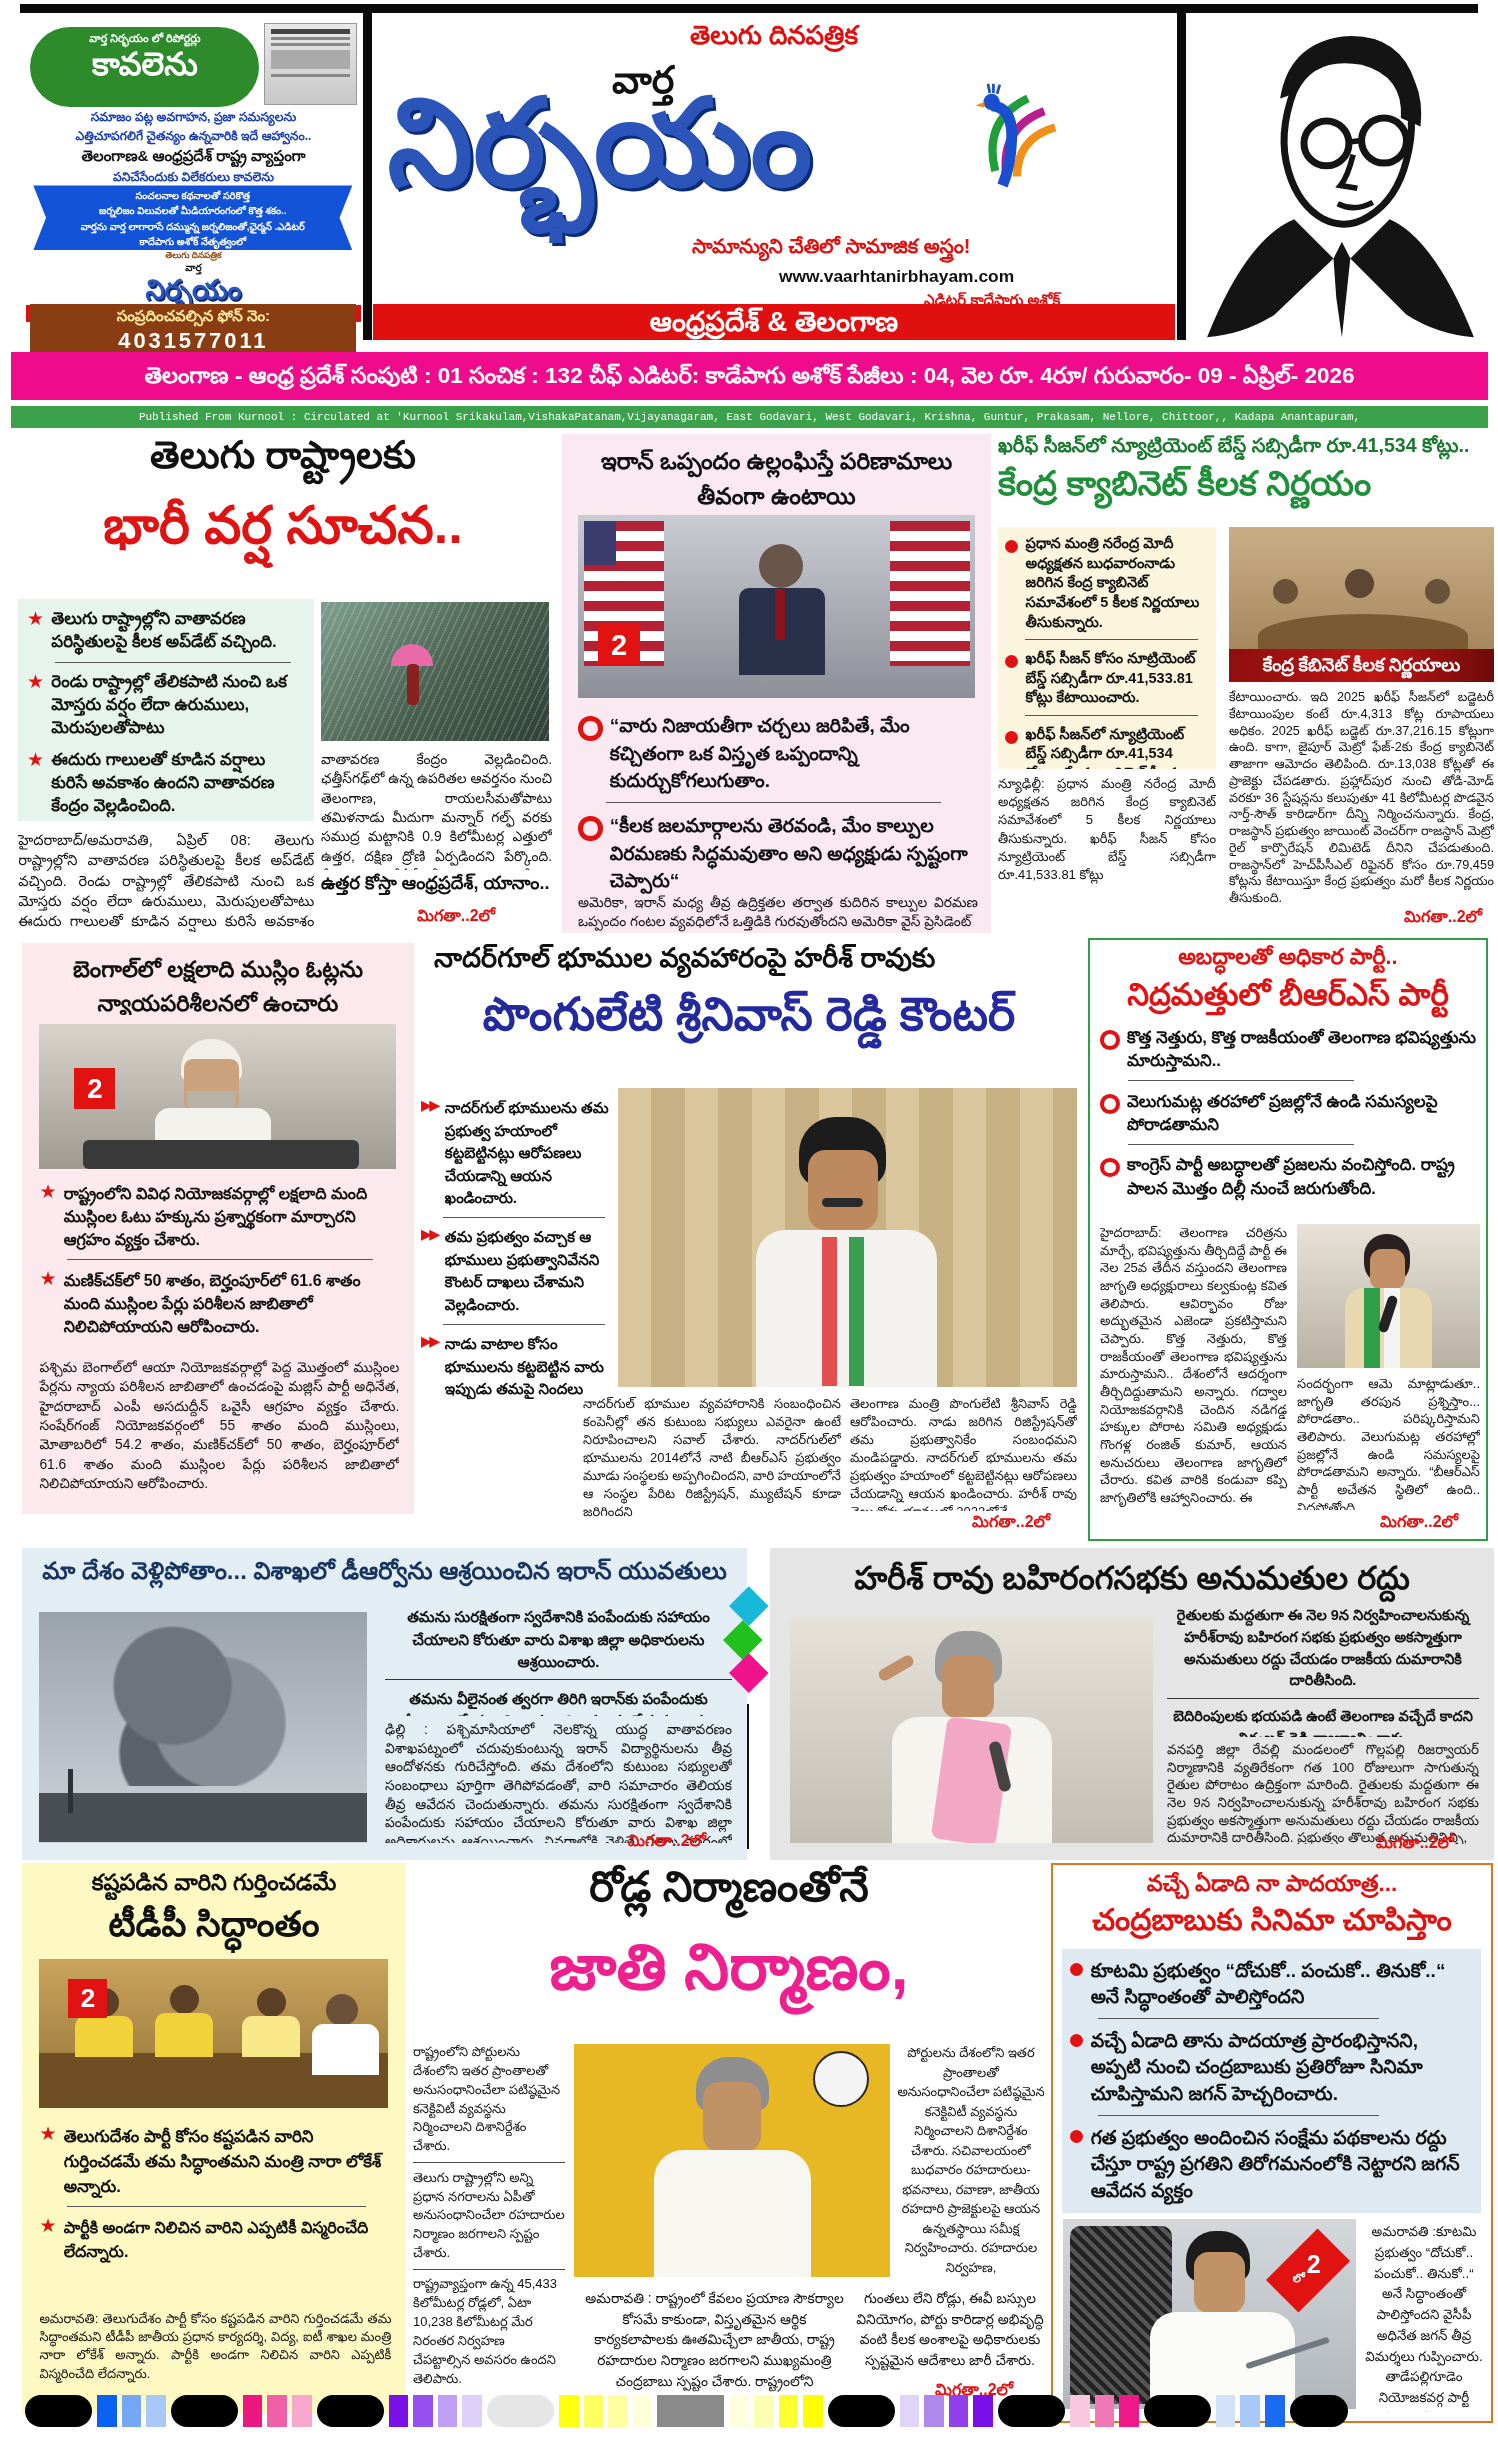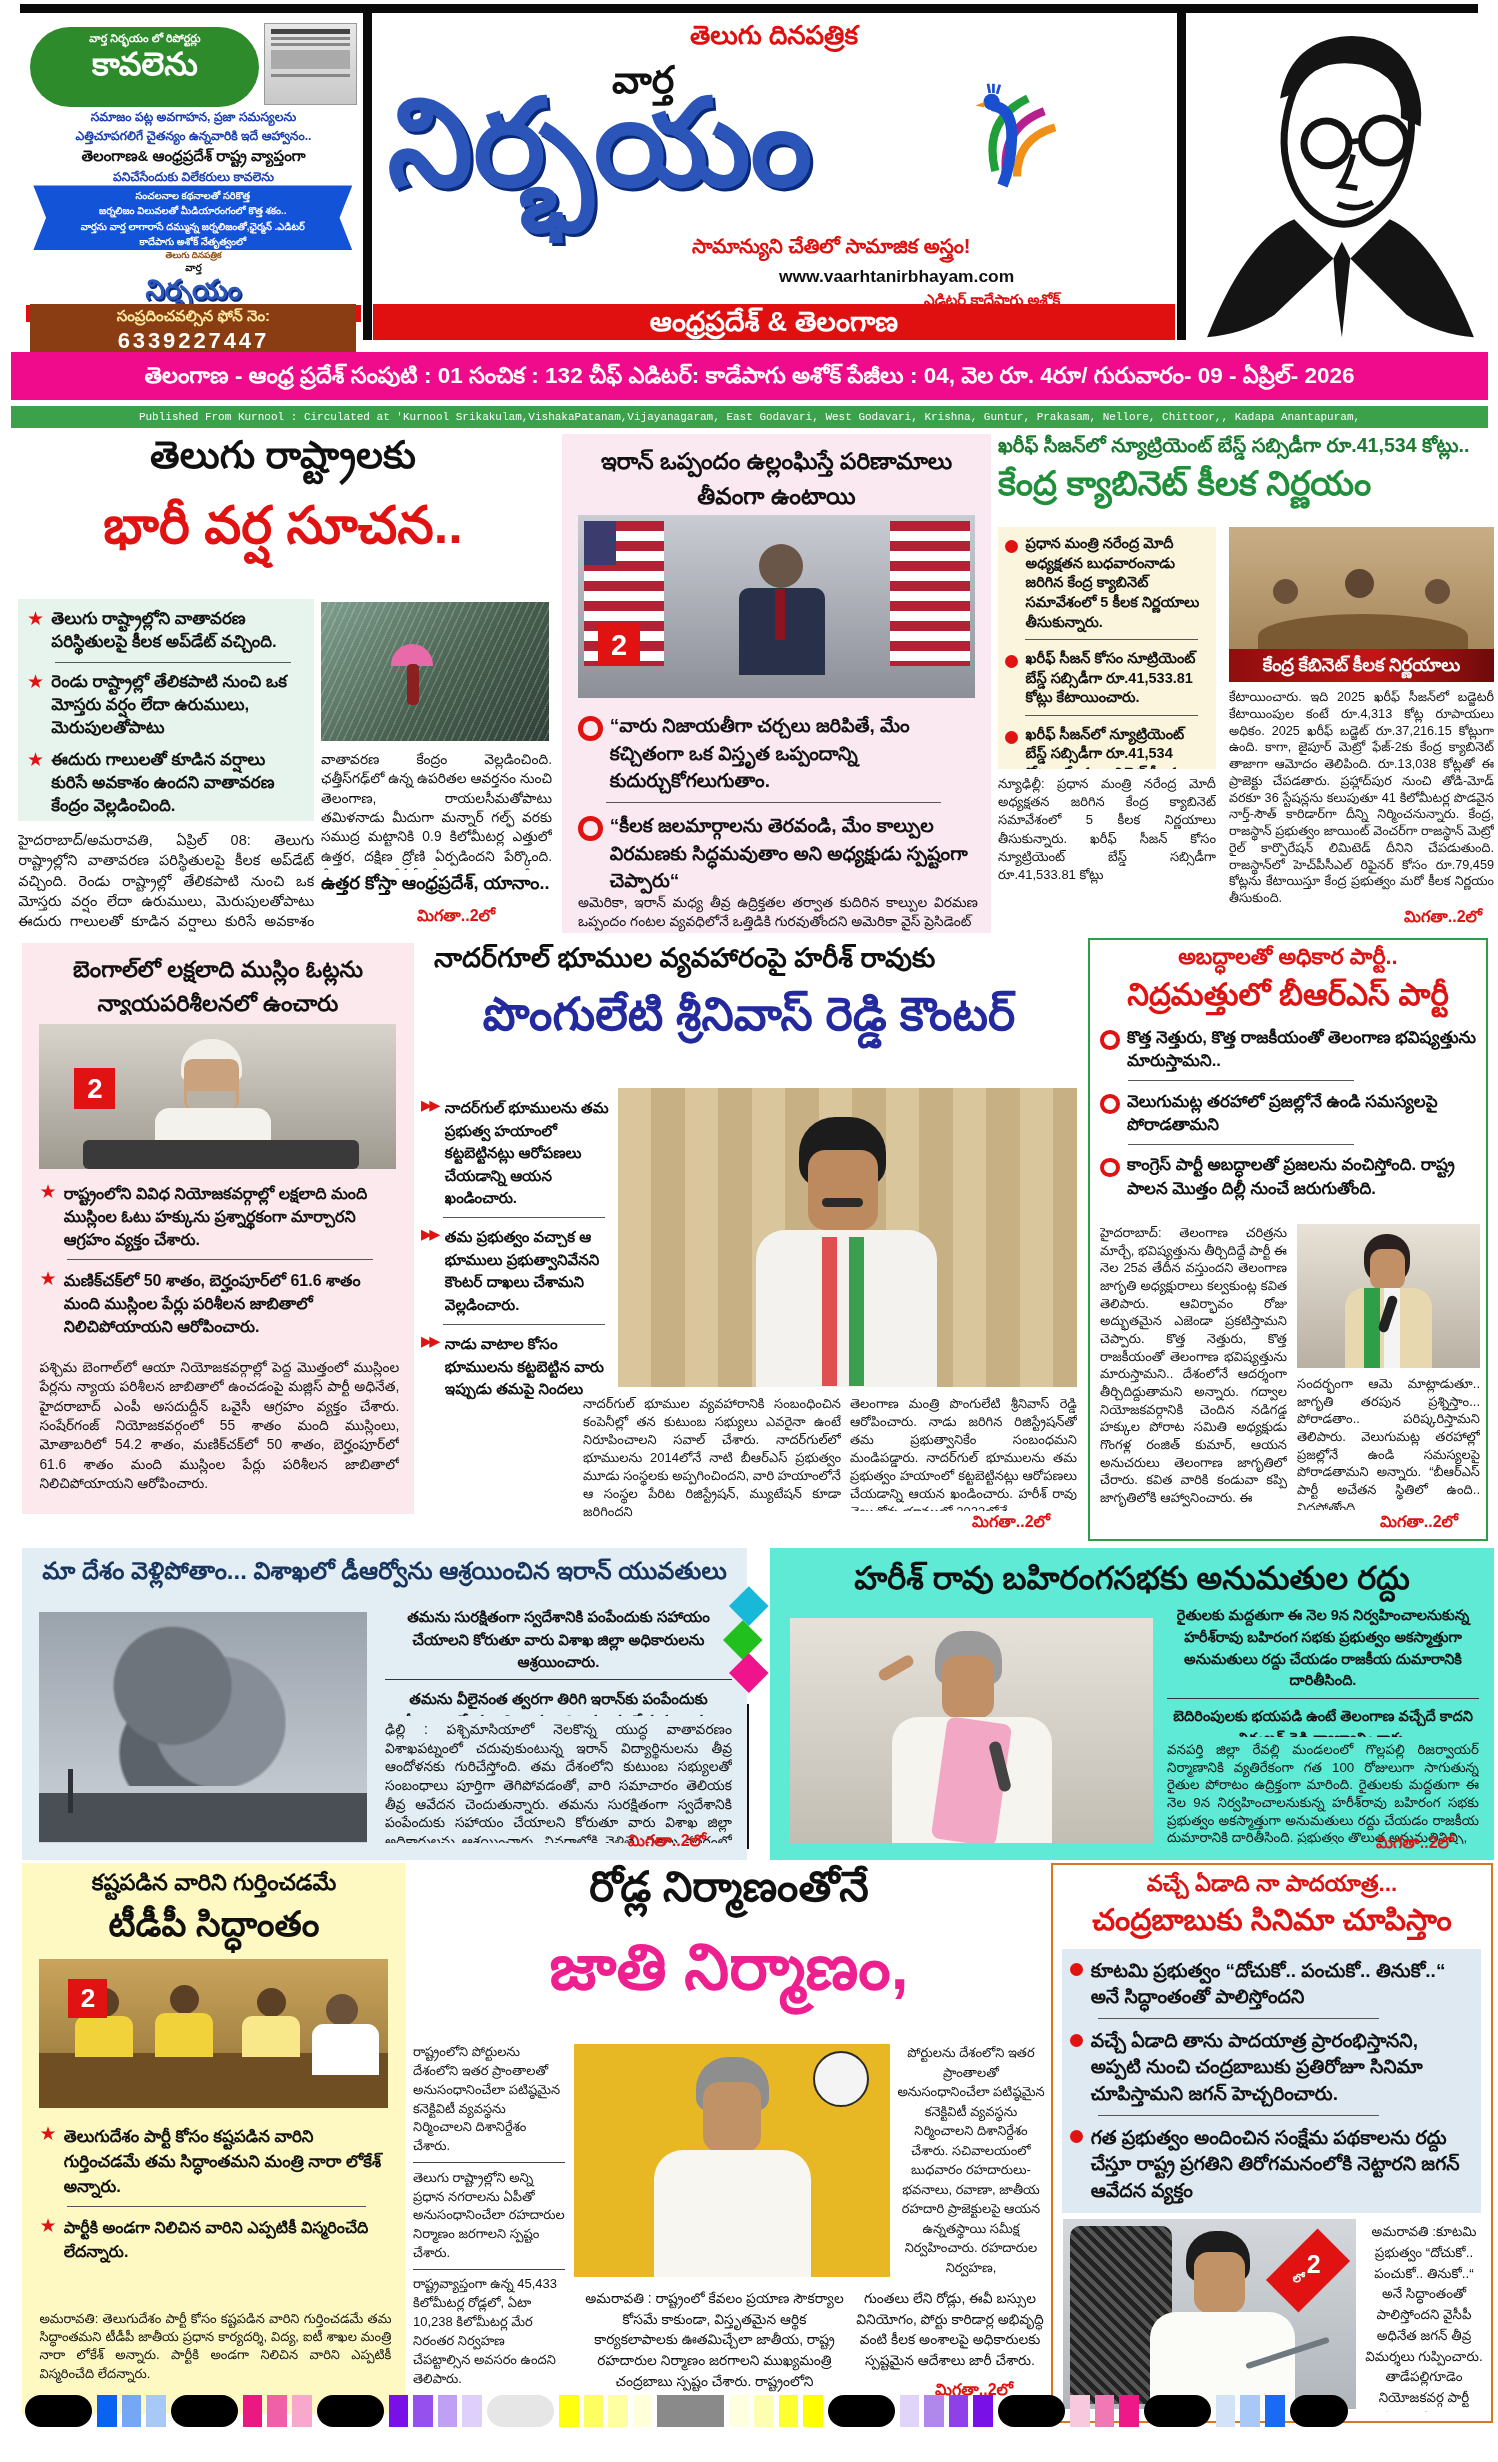--- a/index.html
+++ b/index.html
@@ -60,21 +60,21 @@
       <div>కాదేపాగు అశోక్ నేతృత్వంలో</div>
     </div>
     <div class="abs center" style="left:0;top:233px;width:335px;">
       <div style="font-size:8.7px;color:#8a4a10;font-weight:bold;">తెలుగు దినపత్రిక</div>
       <div style="font-size:10px;color:#111;font-weight:bold;">వార్త</div>
       <div style="font-size:27.6px;color:#2b55b8;font-weight:bold;line-height:1.0;text-shadow:1.5px 1.5px 0 #0a2a7a;">నిర్భయం</div>
       <div style="margin-top:1.5px;background:#e01010;color:#ffe25a;font-size:11.6px;font-weight:bold;">ఆంధ్రప్రదేశ్ &amp; తెలంగాణ</div>
     </div>
     <div class="abs center" style="left:4.4px;top:287px;width:326px;height:52px;background:#8a3c12;color:#fff;">
       <div style="font-size:15px;font-weight:bold;color:#ffeaa0;padding-top:2.9px;">సంప్రదించవల్సిన ఫోన్ నెం:</div>
-      <div style="font-size:22px;font-weight:bold;letter-spacing:2.9px;">6339227447</div>
+      <div style="font-size:22px;font-weight:bold;letter-spacing:2.9px;">4031577011</div>
     </div>
   </div>
 
   <div class="abs bar-black" style="left:363px;top:4.4px;width:8.7px;height:336px;"></div>
 
   <div class="abs" style="left:373px;top:17.4px;width:802px;height:323px;">
     <div class="center" style="color:#e01010;font-size:26px;font-weight:bold;margin-top:2.9px;">తెలుగు దినపత్రిక</div>
     <div class="abs" style="left:239px;top:42px;font-size:38px;font-weight:bold;color:#111;">వార్త</div>
     <div class="abs" style="left:14.5px;top:65px;width:653px;font-size:122px;font-weight:800;color:#2b55b8;line-height:1.0;text-shadow:2.9px 2.9px 0 #0a2a7a,-1.5px -1.5px 0 #ffffff;">నిర్భయం</div>
     <svg class="abs" style="left:595px;top:65px;" width="109" height="109" viewBox="0 0 120 120">
@@ -302,21 +302,21 @@
     </div>
     <div class="abs just hide" style="left:363px;top:173px;width:347px;height:122px;font-size:13.8px;line-height:1.35;">ఢిల్లి : పశ్చిమాసియాలో నెలకొన్న యుద్ధ వాతావరణం విశాఖపట్నంలో చదువుకుంటున్న ఇరాన్ విద్యార్థినులను తీవ్ర ఆందోళనకు గురిచేస్తోంది. తమ దేశంలోని కుటుంబ సభ్యులతో సంబంధాలు పూర్తిగా తెగిపోవడంతో, వారి సమాచారం తెలియక తీవ్ర ఆవేదన చెందుతున్నారు. తమను సురక్షితంగా స్వదేశానికి పంపేందుకు సహాయం చేయాలని కోరుతూ వారు విశాఖ జిల్లా అధికారులను ఆశ్రయించారు. వివరాల్లోకి వెళితే, విశాఖ నగరంలో డీఫార్మసీ చదువుతున్న కొందరు ఇరాన్ యువతులు జిల్లా కలెక్టరేట్‌కు చేరుకున్నారు.</div>
     <div class="abs cont" style="left:606px;top:284px;">మిగతా..2లో</div>
   </div>
 
   <div class="diamond" style="left:735px;top:1592px;background:#18b8d8;"></div>
   <div class="diamond" style="left:729px;top:1626px;background:#22c01e;"></div>
   <div class="diamond" style="left:735px;top:1659px;background:#f0148c;"></div>
   <div class="abs" style="left:747px;top:1704px;width:2.2px;height:145px;background:#111;"></div>
 
-  <div class="abs" style="left:770px;top:1548px;width:724px;height:312px;background:#5eead4;">
+  <div class="abs" style="left:770px;top:1548px;width:724px;height:312px;background:#e5e5e5;">
     <div class="center" style="font-size:32px;font-weight:800;padding-top:11.6px;">హరీశ్ రావు బహిరంగసభకు అనుమతుల రద్దు</div>
     <div class="photo" style="left:20px;top:70px;width:363px;height:225px;background:linear-gradient(#e6e2da,#c2beb4);">
       <div class="abs" style="left:145px;top:13px;width:67px;height:54px;background:#9a9a9a;border-radius:29px 29px 14.5px 14.5px;"></div>
       <div class="abs" style="left:152px;top:38px;width:52px;height:62px;background:#c29066;border-radius:14.5px;"></div>
       <div class="abs" style="left:102px;top:99px;width:160px;height:126px;background:#f6f4ee;border-radius:26px 26px 0 0;"></div>
       <div class="abs" style="left:149px;top:102px;width:65px;height:123px;background:#f2a8c4;transform:rotate(8deg);border-radius:8.7px;"></div>
       <div class="abs" style="left:204px;top:123px;width:11.6px;height:51px;background:#444;border-radius:5.8px;transform:rotate(-14deg);"></div>
       <div class="abs" style="left:87px;top:44px;width:38px;height:11.6px;background:#c29066;border-radius:5.8px;transform:rotate(-30deg);"></div>
     </div>
     <div class="abs center hide" style="left:397px;top:57px;width:312px;height:132px;font-size:14.5px;font-weight:bold;line-height:1.5;">

